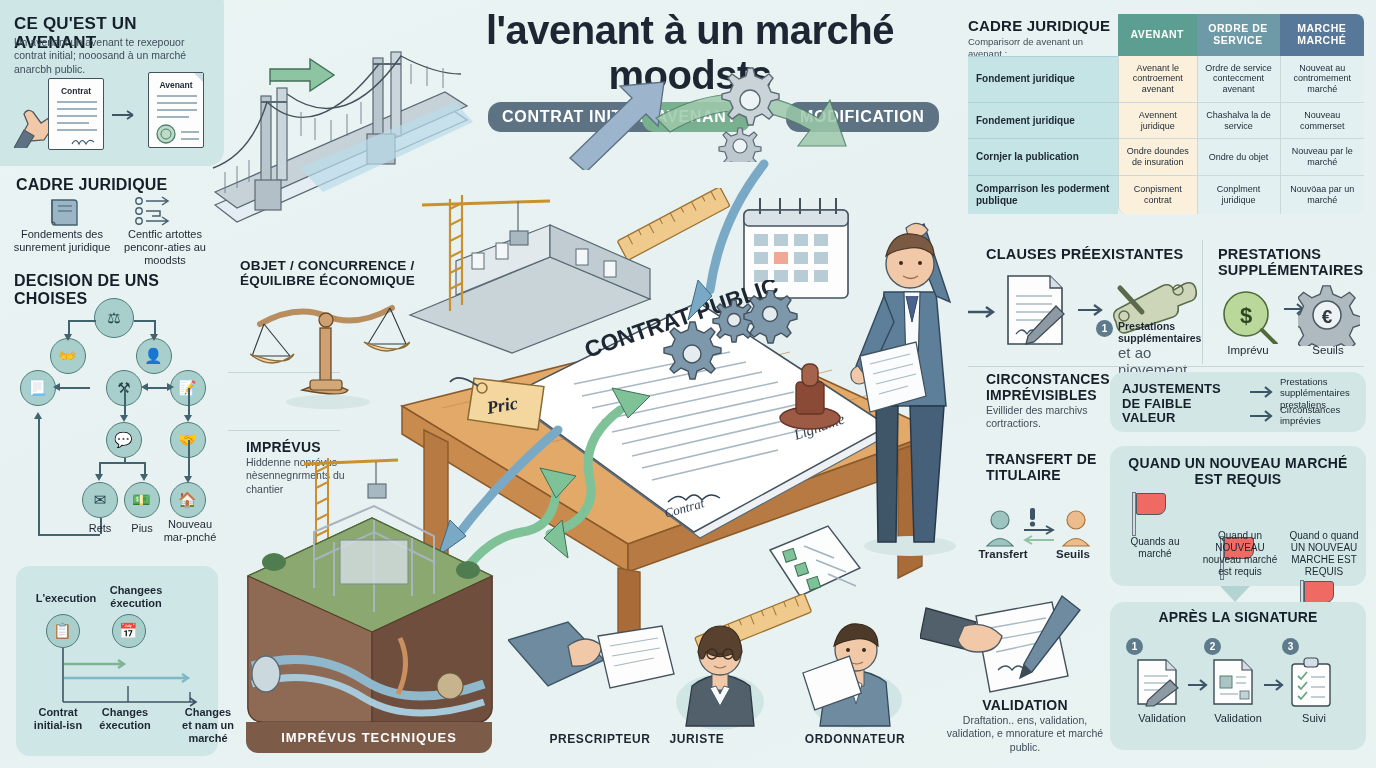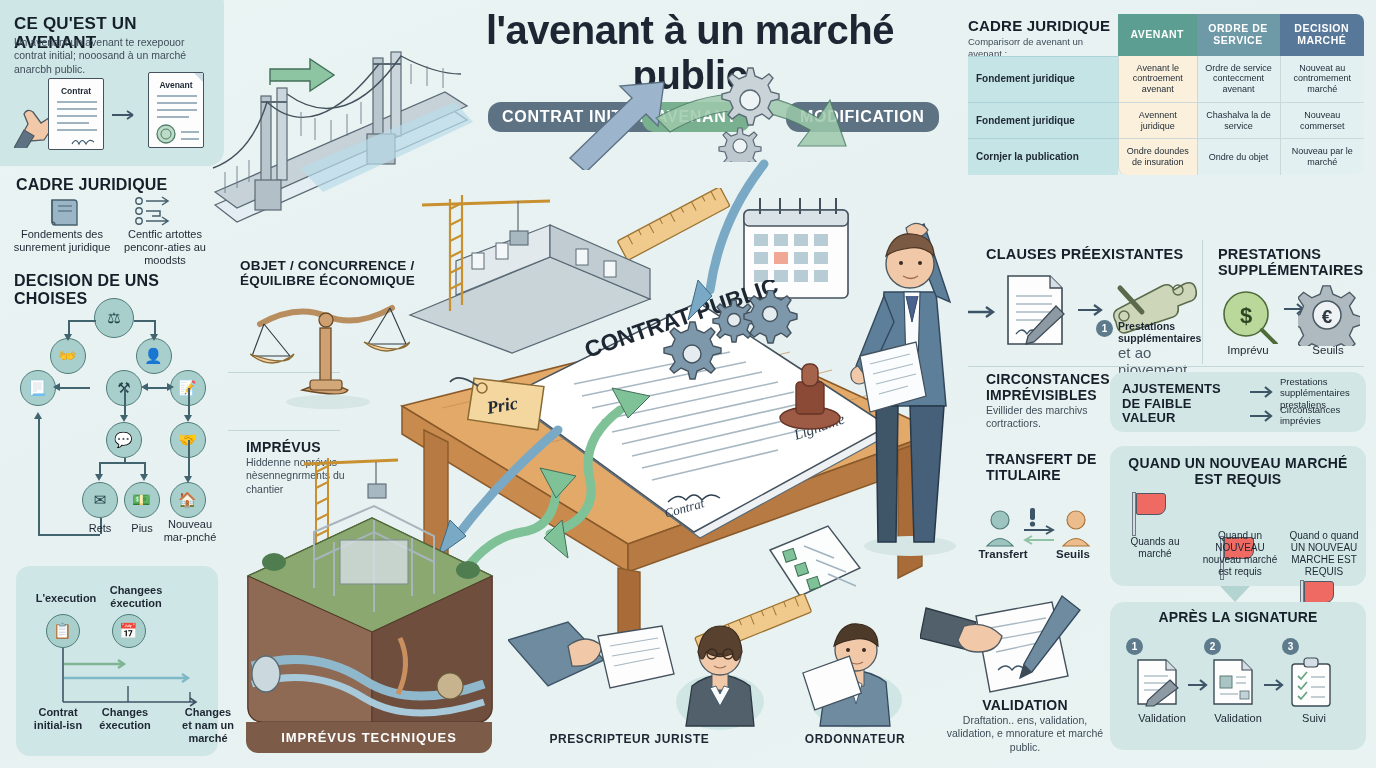--- a/index.html
+++ b/index.html
@@ -164,21 +164,21 @@
   .numbadge {
     width:17px;height:17px;border-radius:50%;background:#5d7b8c;color:#fff;
     font-size:10px;font-weight:bold;display:flex;align-items:center;justify-content:center;
   }
 </style>
 </head>
 <body>
 
 <div id="canvas">
 
-  <div class="abs" id="title">l'avenant à un marché public</div>
+  <div class="abs" id="title">l'avenant à un marché moodsts</div>
 
   <div class="abs panel-teal" id="p-quest"></div>
   <div class="abs sec-h" id="quest-h">CE QU'EST UN AVENANT</div>
   <div class="abs sec-sub" id="quest-s">Un avenant un avenant te rexepouor contrat initial; nooosand à un marché anarcbh public.</div>
 
   <svg class="abs" style="left:14px;top:96px;" width="46" height="52">
     <path d="M4 46 L14 28 L10 18 Q13 12 19 16 L27 27 L38 20 Q44 22 40 29 L30 44 Z" fill="#f2c9a8" stroke="#4d5a63" stroke-width="1.3"></path>
     <path d="M0 52 L10 34 L20 40 L10 56 Z" fill="#5d7283" stroke="#4d5a63" stroke-width="1.2"></path>
   </svg>
 
@@ -621,21 +621,21 @@
     <circle cx="54" cy="44" r="21" fill="#f2c9a8" stroke="#4d5a63" stroke-width="1.3"></circle>
     <path d="M32 42 q4-26 22-26 q20 0 22 26 q-6 16 -10 2 q-14 6 -26-2 q-4 14 -8 0z" fill="#58412f" stroke="#3a2b20" stroke-width="1.2"></path>
     <g fill="none" stroke="#3a2b20" stroke-width="1.4">
       <circle cx="46" cy="44" r="5"></circle>
         <circle cx="62" cy="44" r="5"></circle>
         <path d="M51 44 H57"></path>
     </g>
     <path d="M48 56 q6 4 12 0" stroke="#a06a52" fill="none" stroke-width="1.2"></path>
     <path d="M44 78 L54 96 L64 78 L58 76 L54 84 L50 76 Z" fill="#fafbfc" stroke="#3d5566" stroke-width="0.9"></path>
   </svg>
-  <div class="role-cap" style="left:625px;top:732px;width:114px;">JURISTE</div>
+  <div class="role-cap" style="left:640px;top:732px;width:114px;">JURISTE</div>
 
   <svg class="abs" style="left:796px;top:608px;" width="118" height="122">
     <ellipse cx="60" cy="92" rx="46" ry="28" fill="#cfe6e4"></ellipse>
     <path d="M30 74 q30-22 60 0 L94 118 H24 Z" fill="#6e8ba0" stroke="#33485c" stroke-width="1.3"></path>
     <path d="M52 58 H68 L68 78 H52 Z" fill="#f2c9a8" stroke="#4d5a63" stroke-width="1"></path>
     <circle cx="60" cy="42" r="21" fill="#f2c9a8" stroke="#4d5a63" stroke-width="1.3"></circle>
     <path d="M38 38 q6-24 24-22 q20 2 20 22 q-10-9 -22-7 q-14 2 -22 7z" fill="#4e3a28" stroke="#3a2b20" stroke-width="1.2"></path>
     <circle cx="52" cy="42" r="2" fill="#3a2b20"></circle>
       <circle cx="68" cy="42" r="2" fill="#3a2b20"></circle>
     <path d="M54 54 q7 4 13 0" stroke="#a06a52" fill="none" stroke-width="1.2"></path>
@@ -661,21 +661,21 @@
   <div class="abs sec-sub" id="val-s">Draftation.. ens, validation, validation, e mnorature et marché public.</div>
 
   <div class="abs sec-h" id="tbl-h">CADRE JURIDIQUE</div>
   <div class="abs sec-sub" id="tbl-s">Comparisorr de avenant un avenant :</div>
   <table class="cmp">
     <thead>
       <tr>
         <th class="lbl" style="width:150px;"></th>
         <th class="c0">AVENANT</th>
         <th class="c1">ORDRE DE SERVICE</th>
-        <th class="c2">DECISION MARCHÉ</th>
+        <th class="c2">MARCHE MARCHÉ</th>
       </tr>
     </thead>
     <tbody>
       <tr class="r0">
         <td class="rowlbl">Fondement juridique</td>
         <td class="d0">Avenant le controement avenant</td>
         <td class="d1">Ordre de service conteccment avenant</td>
         <td class="d2">Nouveat au contromement marché</td>
       </tr>
       <tr>
@@ -683,20 +683,26 @@
         <td class="d0">Avennent juridique</td>
         <td class="d1">Chashalva la de service</td>
         <td class="d2">Nouveau commerset</td>
       </tr>
       <tr>
         <td class="rowlbl">Cornjer la publication</td>
         <td class="d0">Ondre doundes de insuration</td>
         <td class="d1">Ondre du objet</td>
         <td class="d2">Nouveau par le marché</td>
       </tr>
+      <tr>
+        <td class="rowlbl">Comparrison les poderment publique</td>
+        <td class="d0">Conpisment contrat</td>
+        <td class="d1">Conplment juridique</td>
+        <td class="d2">Nouvöaa par un marché</td>
+      </tr>
     </tbody>
   </table>
 
   <div class="abs sec-h" id="cp-h">CLAUSES PRÉEXISTANTES</div>
   <div class="abs" id="v-sep"></div>
 
   <svg class="abs" style="left:966px;top:300px;" width="34" height="24">
     <path d="M2 12 H26 M20 7 L27 12 L20 17" stroke="#3d5566" stroke-width="2.4" fill="none"></path>
   </svg>
   <svg class="abs" style="left:1004px;top:272px;" width="64" height="78">

